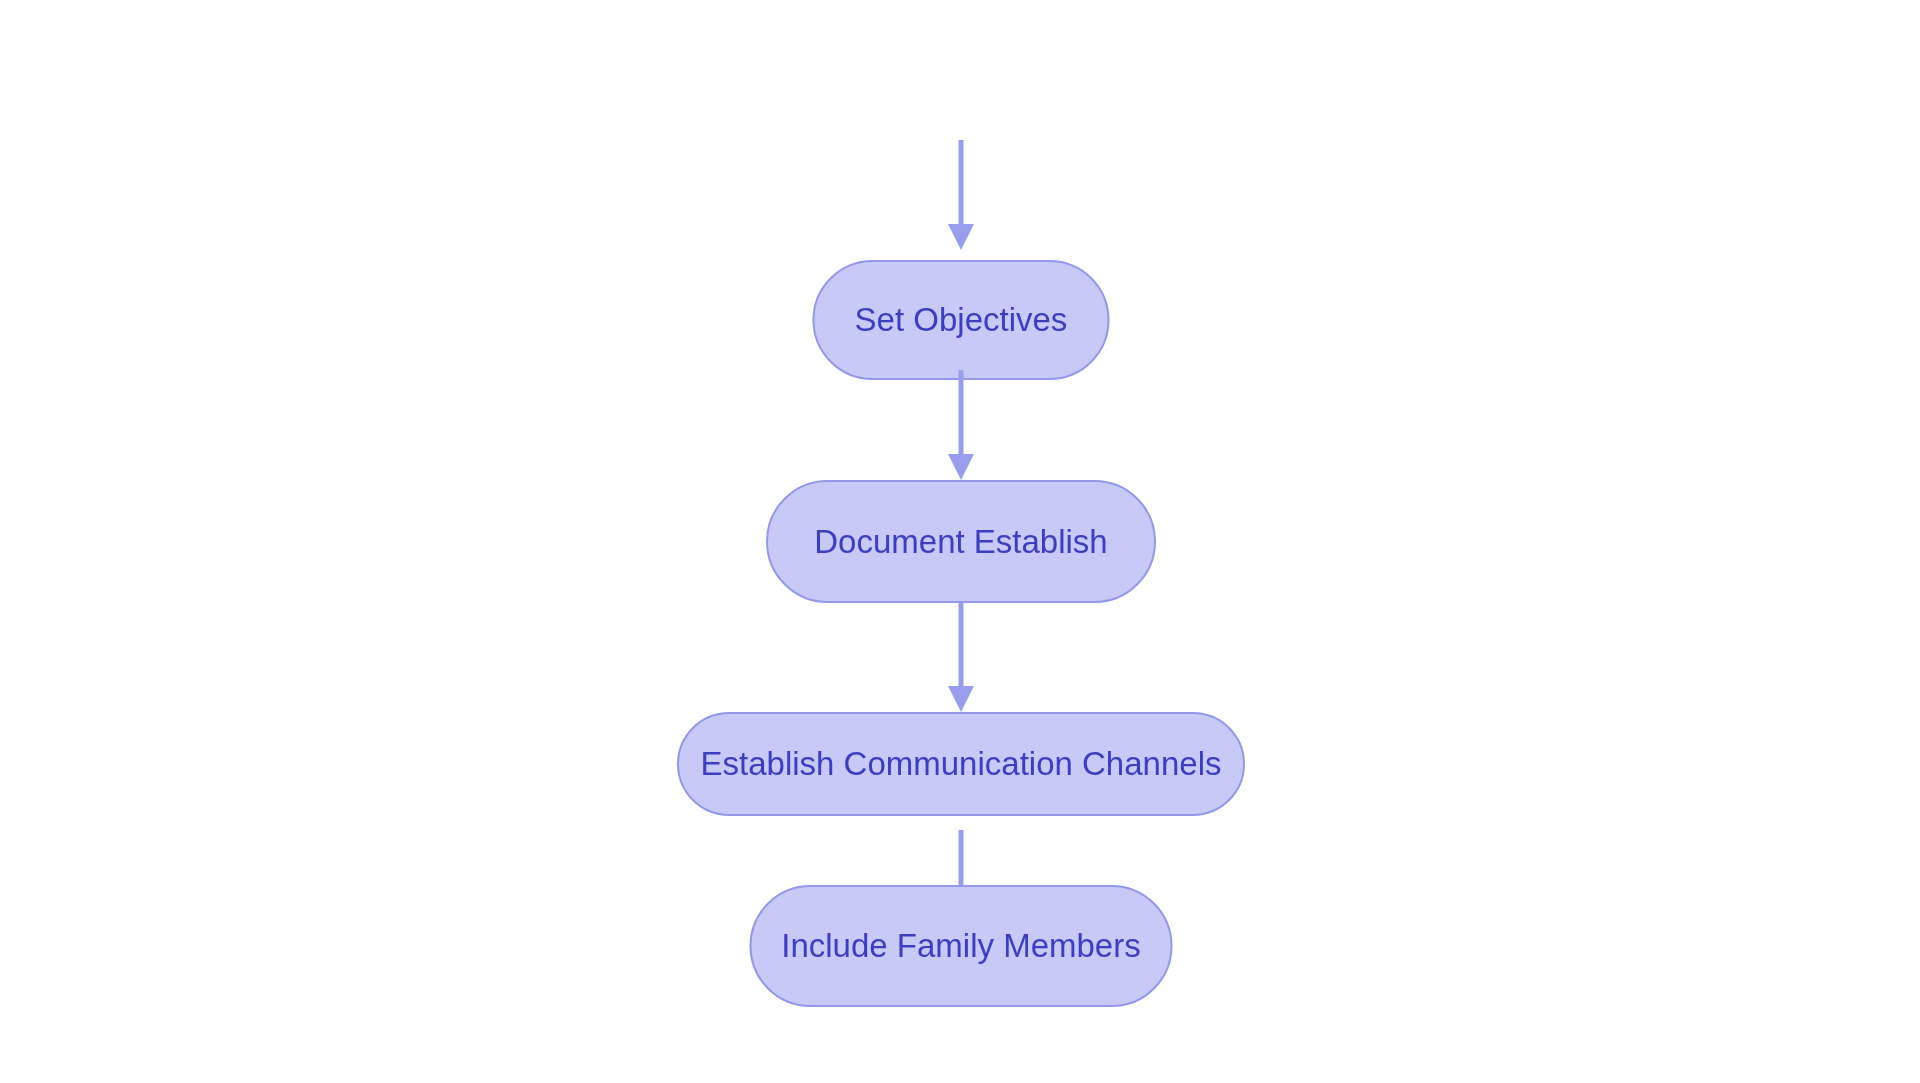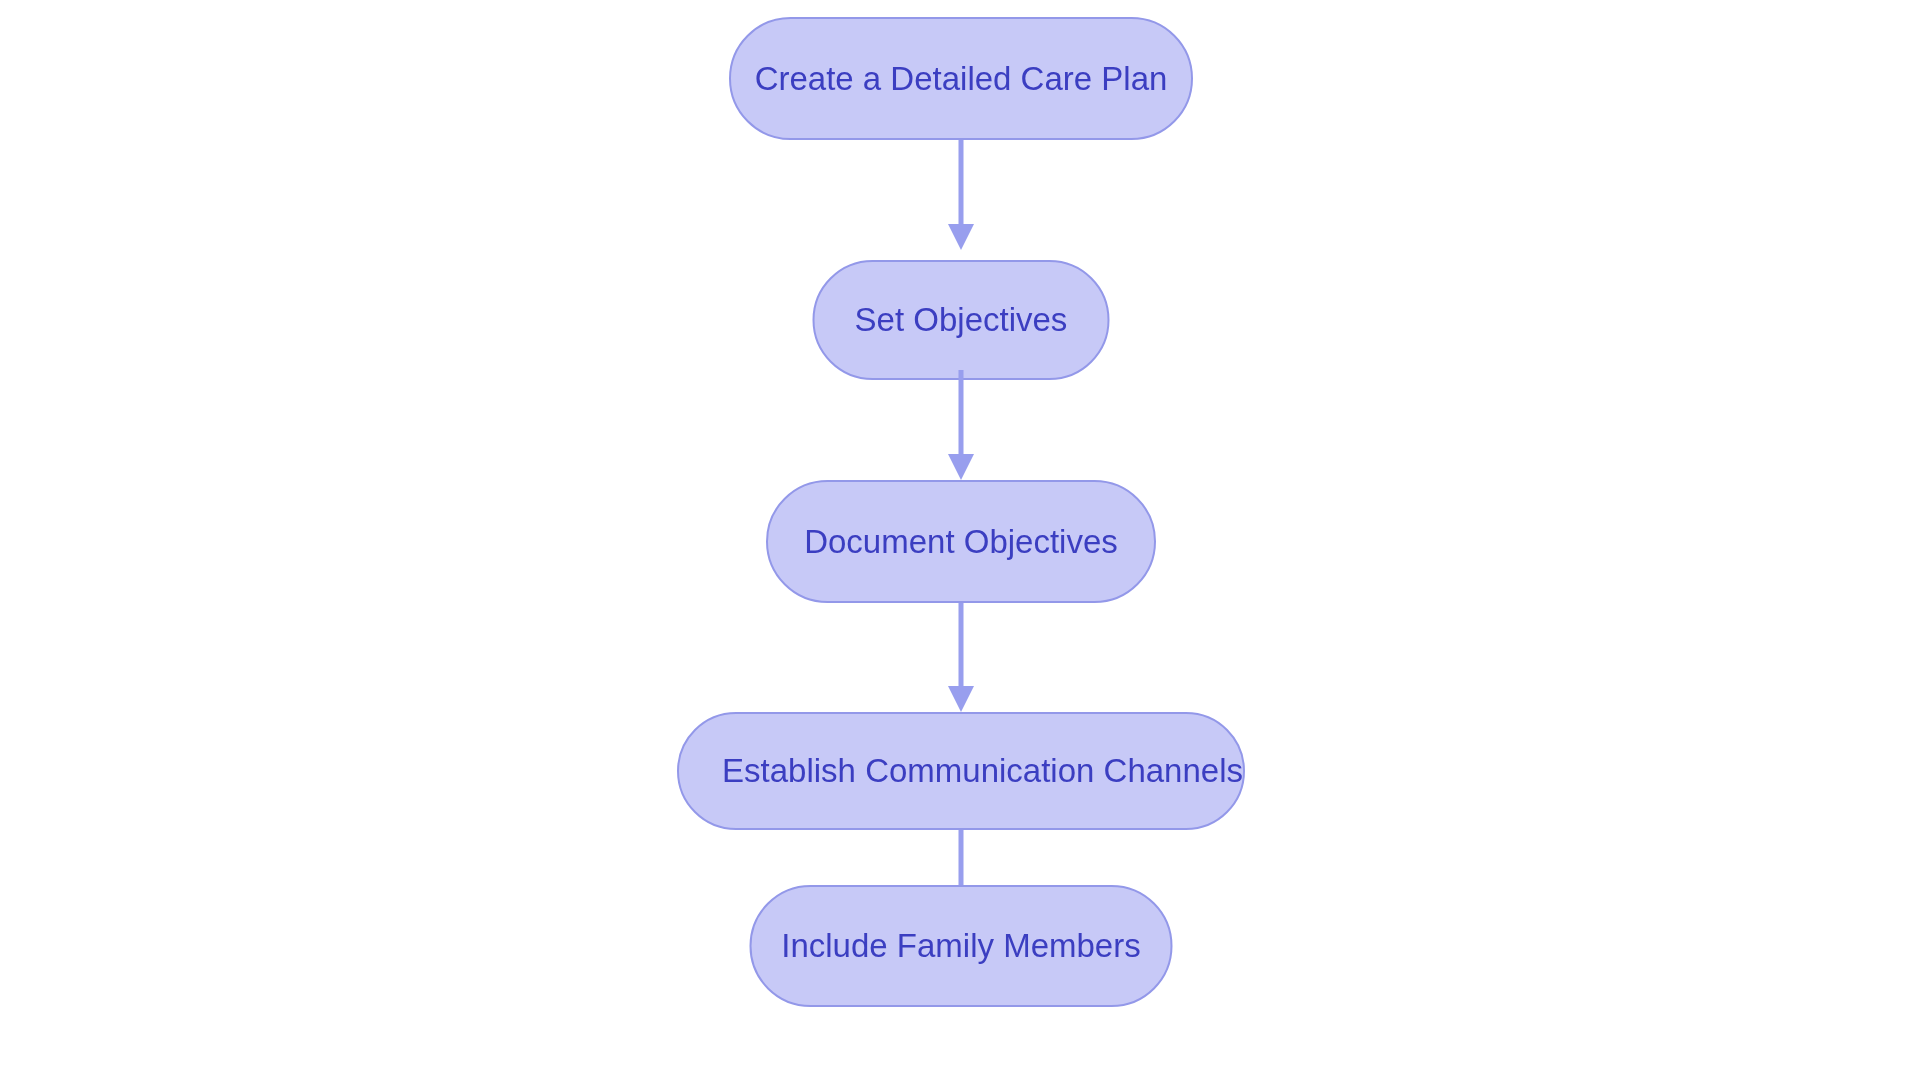--- a/index.html
+++ b/index.html
@@ -29,21 +29,21 @@
     justify-content: center;
     color: #3b3ec1;
     font-size: 33px;
     line-height: 1.2;
     white-space: nowrap;
     text-align: center;
   }
   .node-1 { top: 17px;  width: 464px; height: 123px; }
   .node-2 { top: 260px; width: 297px; height: 120px; }
   .node-3 { top: 480px; width: 390px; height: 123px; }
-  .node-4 { top: 712px; width: 568px; height: 118px; justify-content: flex-end; }
+  .node-4 { top: 712px; width: 568px; height: 104px; }
   .node-5 { top: 885px; width: 423px; height: 122px; }
 
   .edge {
     position: absolute;
     left: 961px;
     transform: translateX(-50%);
     width: 26px;
   }
   .edge-1 { top: 140px; height: 110px; }
   .edge-2 { top: 370px; height: 110px; }
@@ -69,40 +69,37 @@
     border-left: 13px solid transparent;
     border-right: 13px solid transparent;
     border-top: 26px solid #989eee;
   }
 </style>
 </head>
 <body>
 
 <div class="stage">
 
-  <div class="flow-node node-1">
-    <span>Create a Detailed Care Plan</span>
-  </div>
 
   <div class="edge edge-1">
     <div class="shaft"></div>
     <div class="head"></div>
   </div>
 
   <div class="flow-node node-2">
     <span>Set Objectives</span>
   </div>
 
   <div class="edge edge-2">
     <div class="shaft"></div>
     <div class="head"></div>
   </div>
 
   <div class="flow-node node-3">
-    <span>Document Objectives</span>
+    <span>Document Establish</span>
   </div>
 
   <div class="edge edge-3">
     <div class="shaft"></div>
     <div class="head"></div>
   </div>
 
   <div class="flow-node node-4">
     <span>Establish Communication Channels</span>
   </div>

